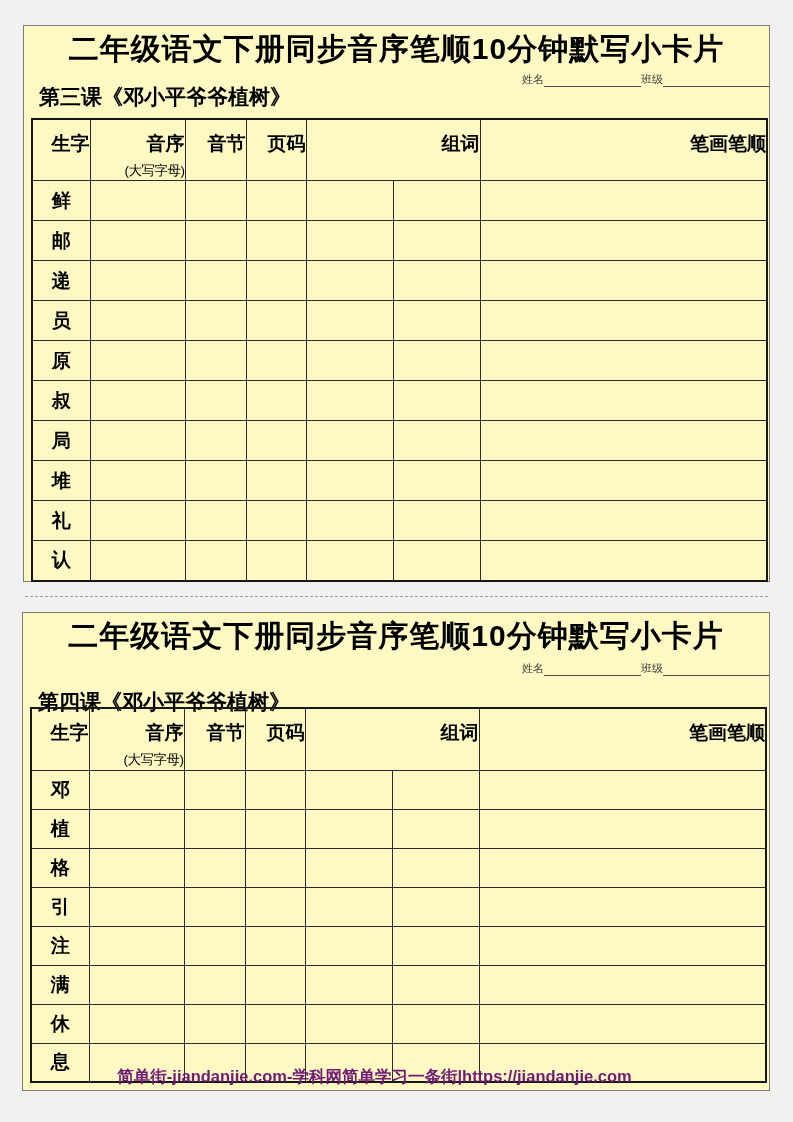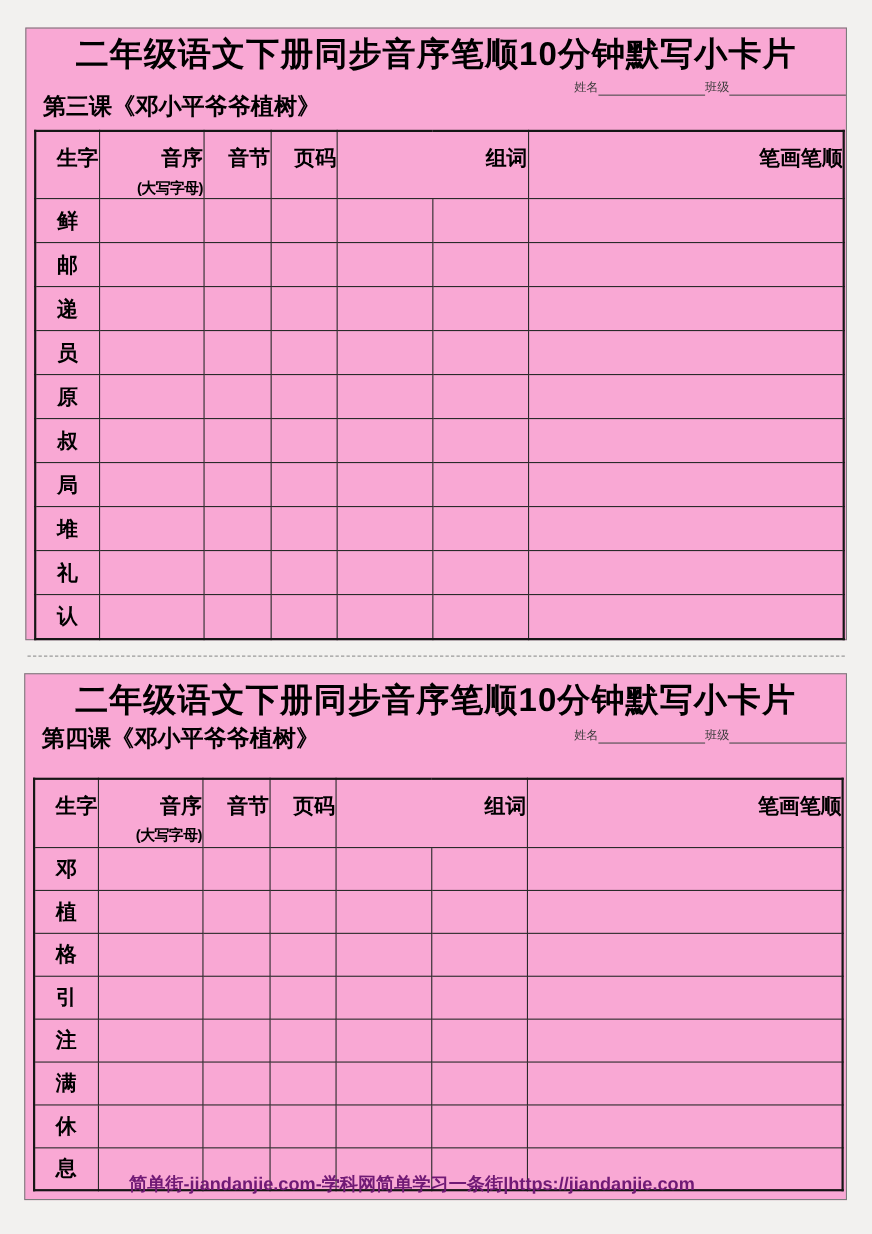--- a/index.html
+++ b/index.html
@@ -5,21 +5,21 @@
   html,body { margin:0; padding:0; }
   body {
     width:793px; height:1122px;
     background:#f2f1ef;
     font-family:"Liberation Sans","DejaVu Sans",sans-serif;
     position:relative;
     color:#111;
   }
   .card {
     position:absolute;
-    background:#f9a8d4;
+    background:#fef9c3;
     border:1px solid #7c7c7c;
     box-sizing:border-box;
   }
   .card1 { left:23px; top:25px;  width:747px; height:557px; }
   .card2 { left:22px; top:612px; width:748px; height:479px; }
 
   .card-title {
     text-align:center;
     font-weight:bold;
     font-size:30px;
@@ -48,21 +48,21 @@
 
   .lesson {
     position:absolute;
     left:15px;
     font-size:21px;
     font-weight:bold;
     color:#000;
     white-space:nowrap;
   }
   .card1 .lesson { top:57px; }
-  .card2 .lesson { top:44px; }
+  .card2 .lesson { top:75px; }
 
   table.vocab {
     position:absolute;
     left:7px;
     width:737px;
     border-collapse:collapse;
     table-layout:fixed;
     border:2px solid #161616;
   }
   .card1 table.vocab { top:92px; }
@@ -78,21 +78,21 @@
   .vocab th {
     font-size:19px;
     font-weight:bold;
     text-align:right;
     vertical-align:top;
     padding-top:11px;
     color:#000;
   }
   .vocab th .sub {
     font-size:13.5px;
-    font-weight:bold;
+    font-weight:normal;
     margin-top:5px;
     letter-spacing:-0.5px;
   }
   .vocab tbody tr { height:40px; }
   .card2 .vocab tbody tr { height:39px; }
   td.char {
     text-align:center;
     font-weight:bold;
     font-size:19px;
     color:#000;

